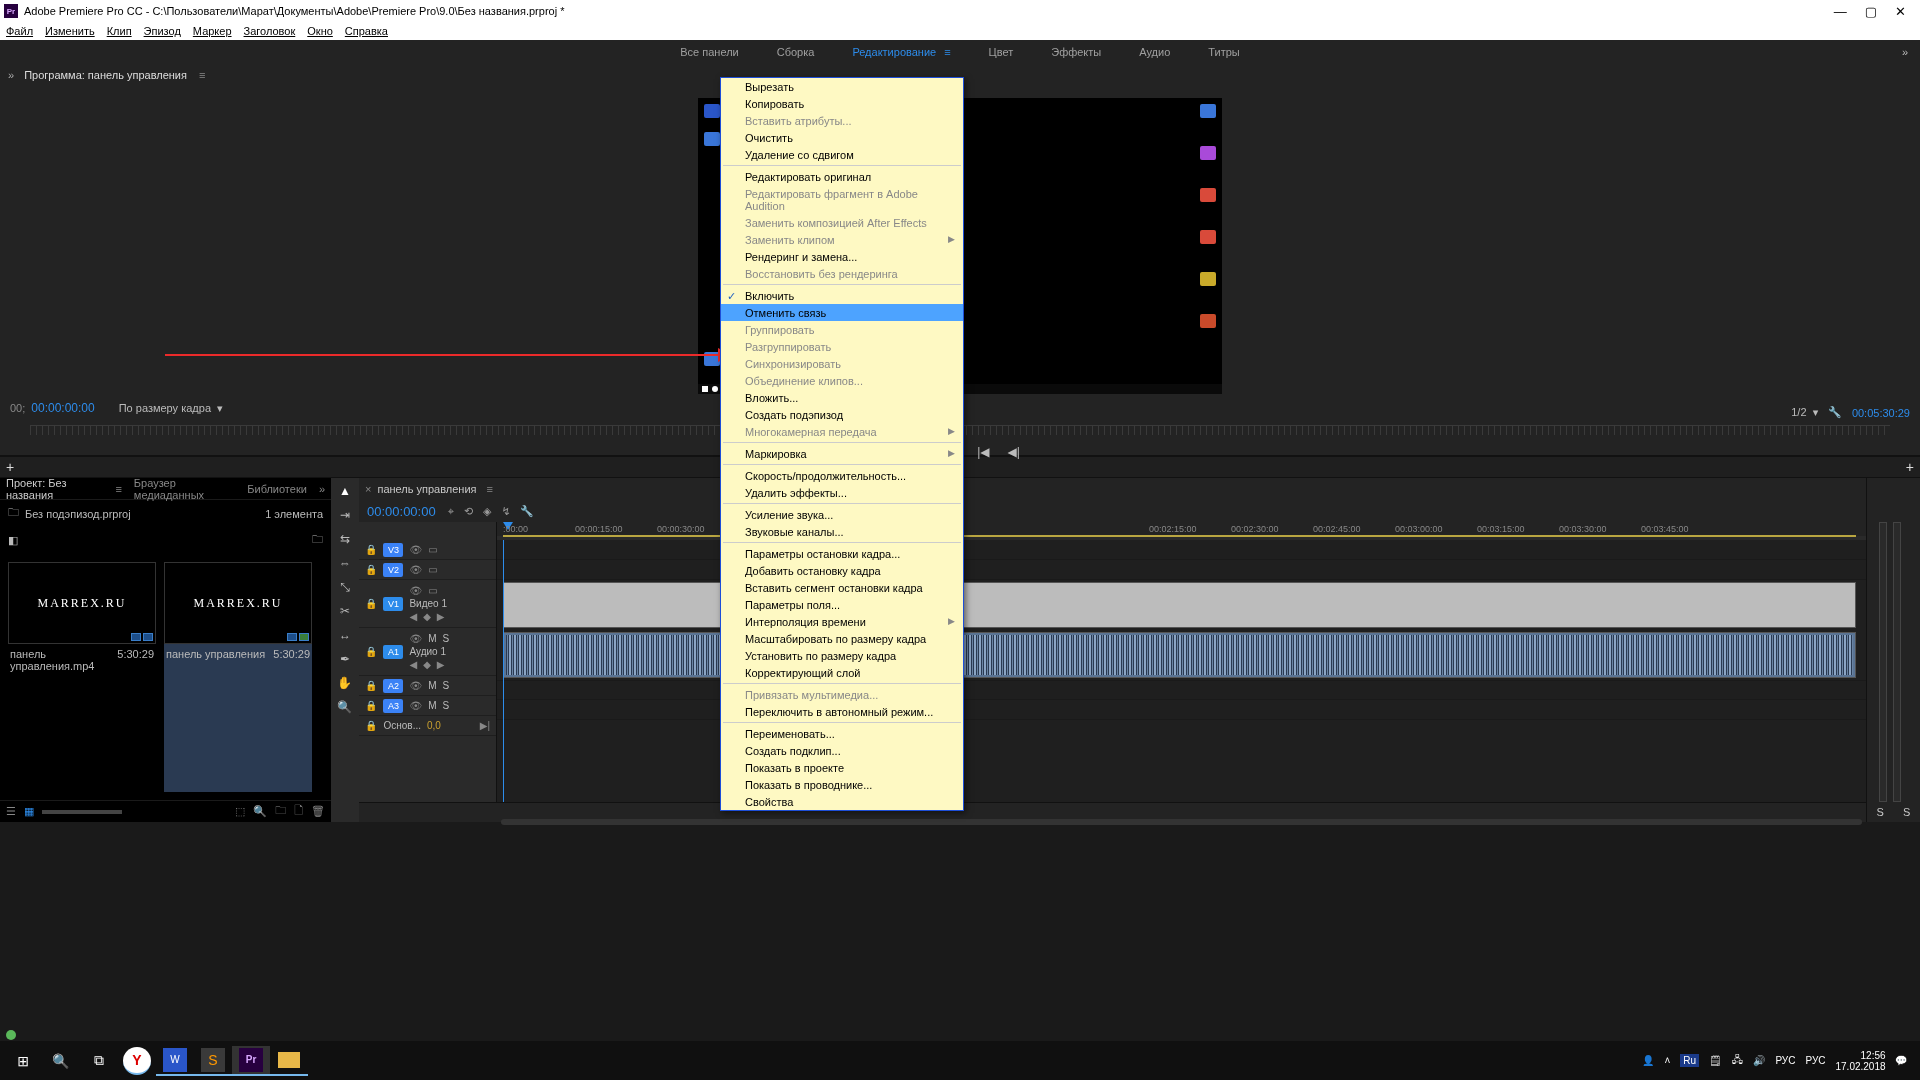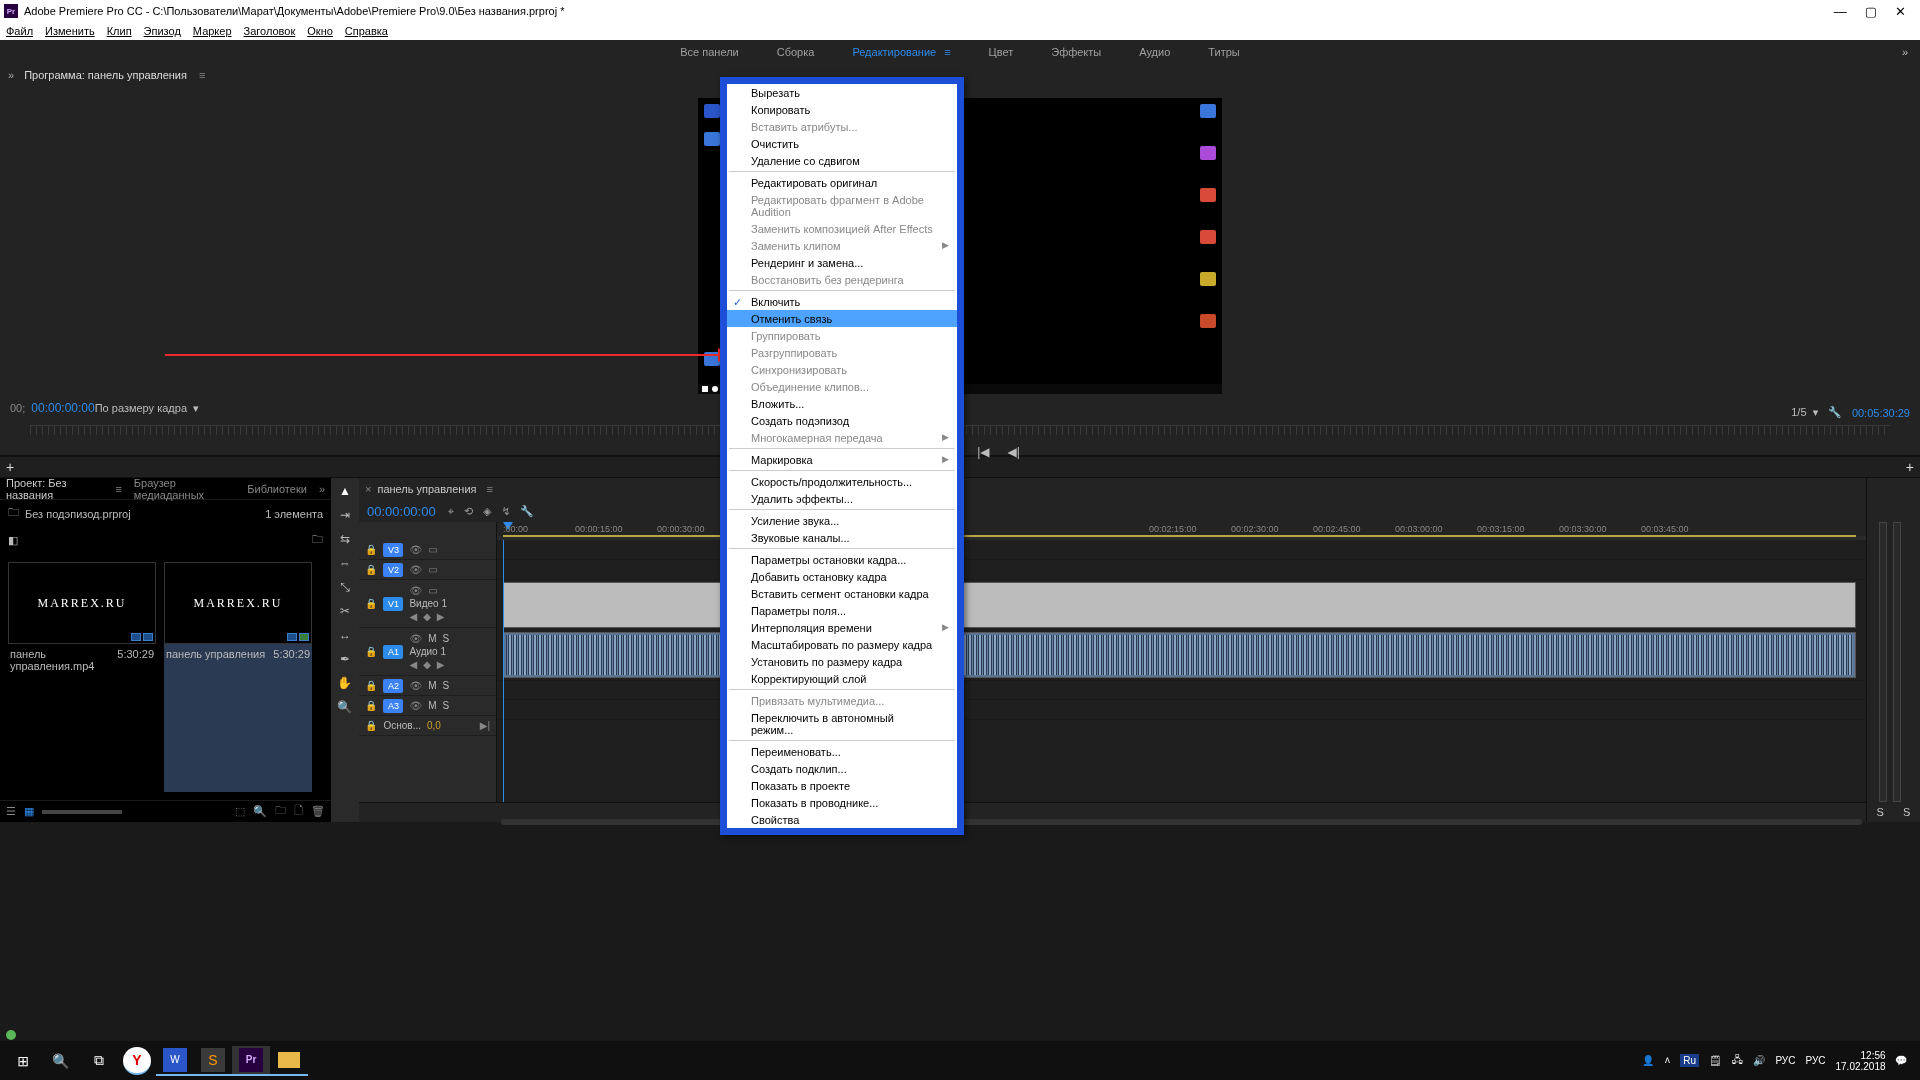--- a/index.html
+++ b/index.html
@@ -25,21 +25,21 @@
 .panel-header .ptitle { color:#ddd; font-size:11px;}
 .panel-header .pmenu { margin-left:12px; color:#888;}
 
 .program-panel { position:relative; background:#232323; height: 392px; border-bottom:1px solid #111;}
 .program-viewer { position:absolute; left:50%; top:34px; transform:translateX(-50%); width:524px; height:296px; background:#000; }
 .program-viewer .marr { position:absolute; left:150px; top:130px; color:#fff; font-family: Georgia, serif; font-size:34px; letter-spacing:4px;}
 .dicon { position:absolute; width:16px; height:20px; border-radius:2px;}
 .dicon .ic { width:16px; height:14px; display:block; border-radius:2px;}
 .prog-controls { position:absolute; bottom:36px; left:0; right:0; height:22px; display:flex; align-items:center; padding:0 10px; color:#bbb;}
 .prog-tc1 { color:#2d8ceb; font-size:12px; margin-left:6px;}
-.prog-fit { margin-left:0; font-size:11px; color:#bbb;}
+.prog-fit { margin-left:24px; font-size:11px; color:#bbb;}
 .prog-ruler { position:absolute; bottom:20px; left:30px; right:30px; height:10px; border-top:1px solid #3a3a3a; background:repeating-linear-gradient(90deg,#3a3a3a 0,#3a3a3a 1px,transparent 1px,transparent 6px);}
 .prog-btns { position:absolute; bottom:-4px; left:50%; transform:translateX(-50%); display:flex; gap:18px; color:#bbb; font-size:12px;}
 .prog-right { position:absolute; right:10px; bottom:36px; display:flex; align-items:center; gap:10px; color:#bbb;}
 
 .arrow-line { position:absolute; top:290px; left:165px; width:560px; height:2px; background:#ec2a2a; }
 .arrow-head { position:absolute; top:284px; left:718px; width:0;height:0;border-left:14px solid #ec2a2a;border-top:7px solid transparent;border-bottom:7px solid transparent;}
 
 .plus-strip { height:22px; background:#1f1f1f; display:flex; align-items:center; padding:0 6px; border-top:1px solid #111; border-bottom:1px solid #111;}
 .plus-strip .plus { color:#ddd; font-size:14px;}
 .plus-strip .plus.right { margin-left:auto;}
@@ -85,21 +85,21 @@
 .tl-clips { flex:1; position:relative; background:#1f1f1f;}
 .clip { position:absolute; border:1px solid #555; background:#a8a8a8;}
 .clip.v { background:#bcbcbc; top:42px; height:46px; left:6px; right:10px;}
 .clip.a { background:#5a7494; top:92px; height:46px; left:6px; right:10px;}
 .clip.a .wave { position:absolute; inset:2px; background: repeating-linear-gradient(90deg,#2a3a52 0,#2a3a52 1px,#6a84a4 1px,#6a84a4 2px,#2a3a52 2px,#2a3a52 3px,#8aa4c4 3px,#8aa4c4 5px);}
 .tl-bottom { height:20px; display:flex; align-items:center; border-top:1px solid #111;}
 
 .meter-panel { width:54px; background:#232323; border-left:1px solid #111; position:relative;}
 .meter-panel .bar { position:absolute; bottom:20px; width:8px; background:#2a2a2a; border:1px solid #444;}
 
-.ctx { position:absolute; top:77px; left:720px; width:244px; background:#ffffff; color:#000; box-shadow:2px 2px 6px rgba(0,0,0,0.5); font-size:11px; border:7px solid #1d4ed8; z-index:100;}
+.ctx { position:absolute; top:77px; left:720px; width:244px; background:#fef9c3; color:#000; box-shadow:2px 2px 6px rgba(0,0,0,0.5); font-size:11px; border:1px solid #1d4ed8; z-index:100;}
 .ctx .item { padding:2.5px 24px; position:relative;}
 .ctx .item.dis { color:#888;}
 .ctx .item.hi { background:#4da3ff;}
 .ctx .sep { height:1px; background:#ccc; margin:2px 2px;}
 .ctx .item .chk { position:absolute; left:6px; color:#2060c0;}
 .ctx .item .arr { position:absolute; right:8px; color:#888; font-size:9px;}
 
 .statusbar { position:absolute; bottom:39px; left:0; right:0; height:13px; background:#1a1a1a; display:flex; align-items:center; padding:0 6px;}
 .statusbar .dot { width:10px;height:10px;border-radius:5px;background:#5ab85a;}
 
@@ -201,21 +201,21 @@
     </div>
   </div>
   <div class="arrow-line"></div>
   <div class="arrow-head"></div>
   <div class="prog-controls">
     <span style="color:#888;">00;</span>
     <span class="prog-tc1">00:00:00:00</span>
     <span class="prog-fit"><span>По размеру кадра</span>&nbsp;&nbsp;▾</span>
   </div>
   <div class="prog-right">
-    <span><span>1/5</span>&nbsp;&nbsp;▾</span>
+    <span><span>1/2</span>&nbsp;&nbsp;▾</span>
     <span>🔧</span>
     <span style="color:#2d8ceb;">00:05:30:29</span>
   </div>
   <div class="prog-ruler"></div>
   <div class="prog-btns">
     <span>⬛</span>
     <span>{</span>
     <span>}</span>
     <span>|◀</span>
     <span>◀|</span>

